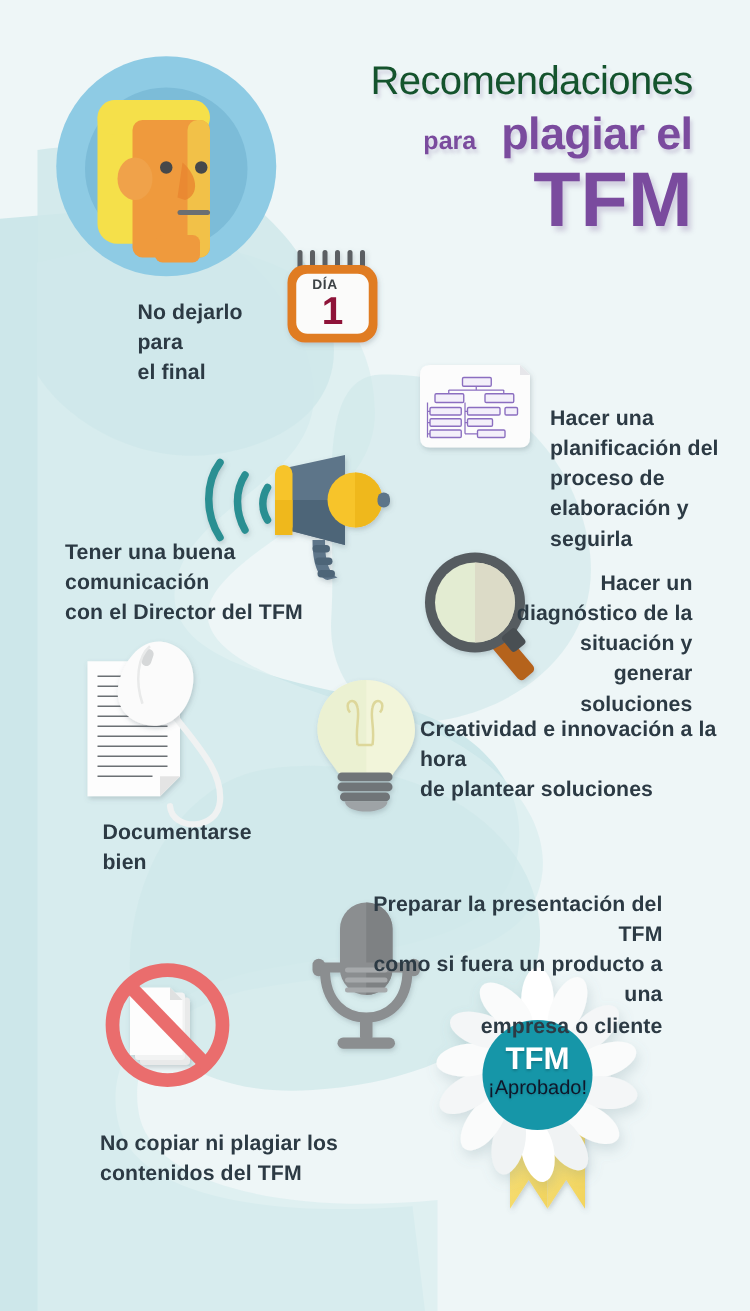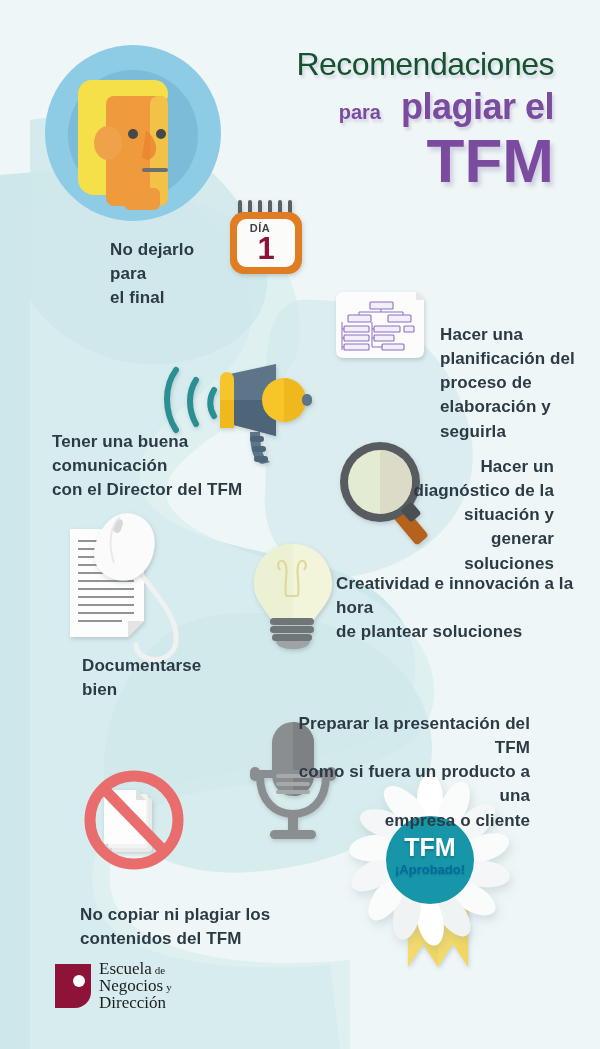--- a/index.html
+++ b/index.html
@@ -57,21 +57,21 @@
   
   .badge-tfm {
     position:absolute; left:0; top:0; width:100%;
     text-align:center;
     color:#ffffff; font-weight:bold; font-size:25px;
     text-shadow: 0 2px 2px rgba(0,0,0,0.18);
   }
   .badge-sub {
     position:absolute; left:0; top:0; width:100%;
     text-align:center;
-    color:#0369a1; font-weight:bold; font-size:13px;
+    color:#0f172a; font-weight:normal; font-size:16px;
     text-shadow: 0 1px 2px rgba(0,0,0,0.18);
   }
 
   
   #logo { position:absolute; left:55px; top:960px; display:flex; align-items:center; gap:8px; }
   #logo-mark { width:36px; height:44px; background:#8e1338; border-radius:0 0 16px 0; position:relative; }
   #logo-dot { position:absolute; right:6px; top:11px; width:12px; height:12px; border-radius:50%; background:#fff; }
   #logo-text { font-family:"Liberation Serif","DejaVu Serif",serif; color:#1d1d1d; line-height:1.0; }
   #logo-text .lrow { display:flex; align-items:baseline; gap:3px; }
   #logo-text .big { font-size:17px; }
@@ -373,32 +373,14 @@
   <div class="caption cap-right" style="left:288px;top:712px;width:242px;">Preparar la presentación del TFM
 como si fuera un producto a una
 empresa o cliente</div>
 
   <div class="caption cap-left" style="left:82px;top:654px;width:130px;">Documentarse
 bien</div>
 
   <div class="caption cap-left" style="left:80px;top:903px;width:200px;">No copiar ni plagiar los
 contenidos del TFM</div>
 
-  <div id="logo">
-    <div id="logo-mark">
-      <div id="logo-dot"></div>
-    </div>
-    <div id="logo-text">
-      <div class="lrow">
-        <span class="big">Escuela</span>
-        <span class="sm">de</span>
-      </div>
-      <div class="lrow">
-        <span class="big">Negocios</span>
-        <span class="sm">y</span>
-      </div>
-      <div class="lrow">
-        <span class="big">Dirección</span>
-      </div>
-    </div>
-  </div>
 
 </div>
 
 </body></html>

